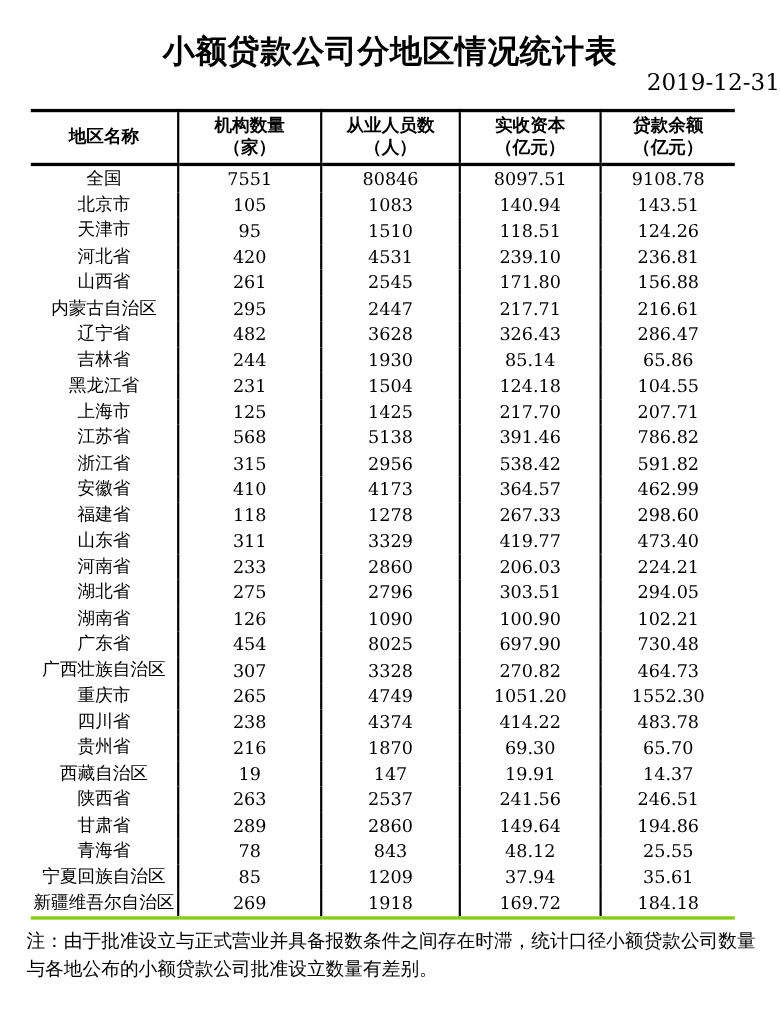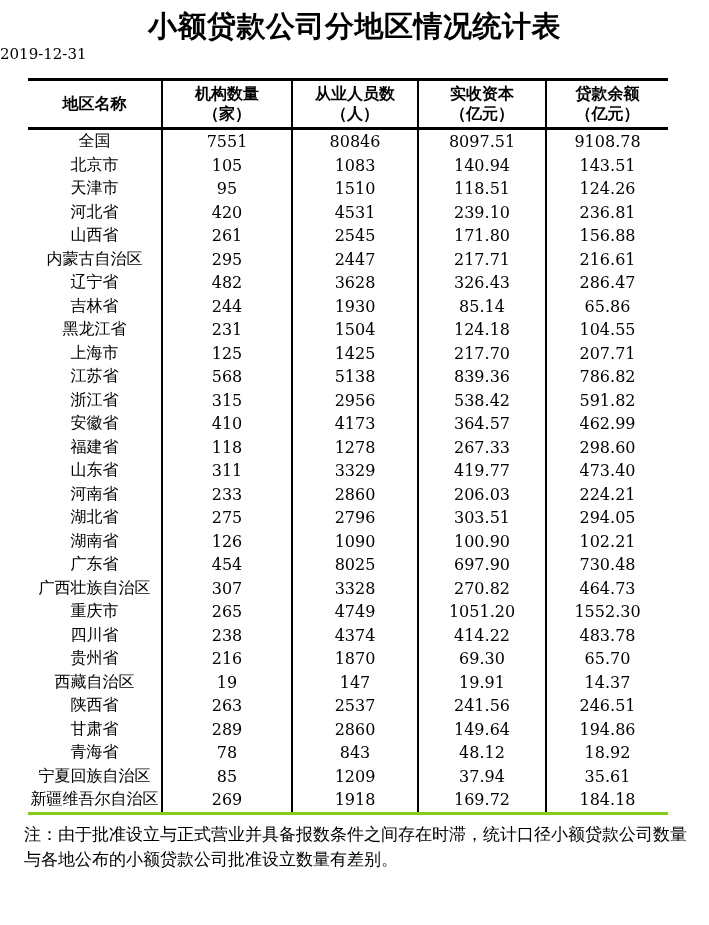--- a/index.html
+++ b/index.html
@@ -11,35 +11,35 @@
   body {
     width: 709px;
     height: 925px;
     overflow: hidden;
     font-family: "Liberation Serif", serif;
   }
   .sheet {
     width: 709px;
     height: 925px;
     box-sizing: border-box;
-    padding-top: 9px;
+    padding-top: 30px;
   }
   .title {
     margin: 0;
     text-align: center;
     font-family: "Liberation Sans", sans-serif;
     font-weight: bold;
     font-size: 29px;
     line-height: 34px;
     letter-spacing: 0.5px;
   }
   .date {
-    text-align: left;
+    text-align: right;
     font-family: "DejaVu Serif", serif;
-    font-size: 15px;
+    font-size: 21px;
     line-height: 19px;
     margin-top: 2px;
   }
   table.stats {
     border-collapse: collapse;
     table-layout: fixed;
     width: 640px;
     margin: 14px 0 0 28px;
     border-top: 3px solid #000;
   }
@@ -199,21 +199,21 @@
     <td>125</td>
     <td>1425</td>
     <td>217.70</td>
     <td>207.71</td>
   </tr>
 
   <tr>
     <td>江苏省</td>
     <td>568</td>
     <td>5138</td>
-    <td>839.36</td>
+    <td>391.46</td>
     <td>786.82</td>
   </tr>
 
   <tr>
     <td>浙江省</td>
     <td>315</td>
     <td>2956</td>
     <td>538.42</td>
     <td>591.82</td>
   </tr>
@@ -331,21 +331,21 @@
     <td>2860</td>
     <td>149.64</td>
     <td>194.86</td>
   </tr>
 
   <tr>
     <td>青海省</td>
     <td>78</td>
     <td>843</td>
     <td>48.12</td>
-    <td>18.92</td>
+    <td>25.55</td>
   </tr>
 
   <tr>
     <td>宁夏回族自治区</td>
     <td>85</td>
     <td>1209</td>
     <td>37.94</td>
     <td>35.61</td>
   </tr>
 

